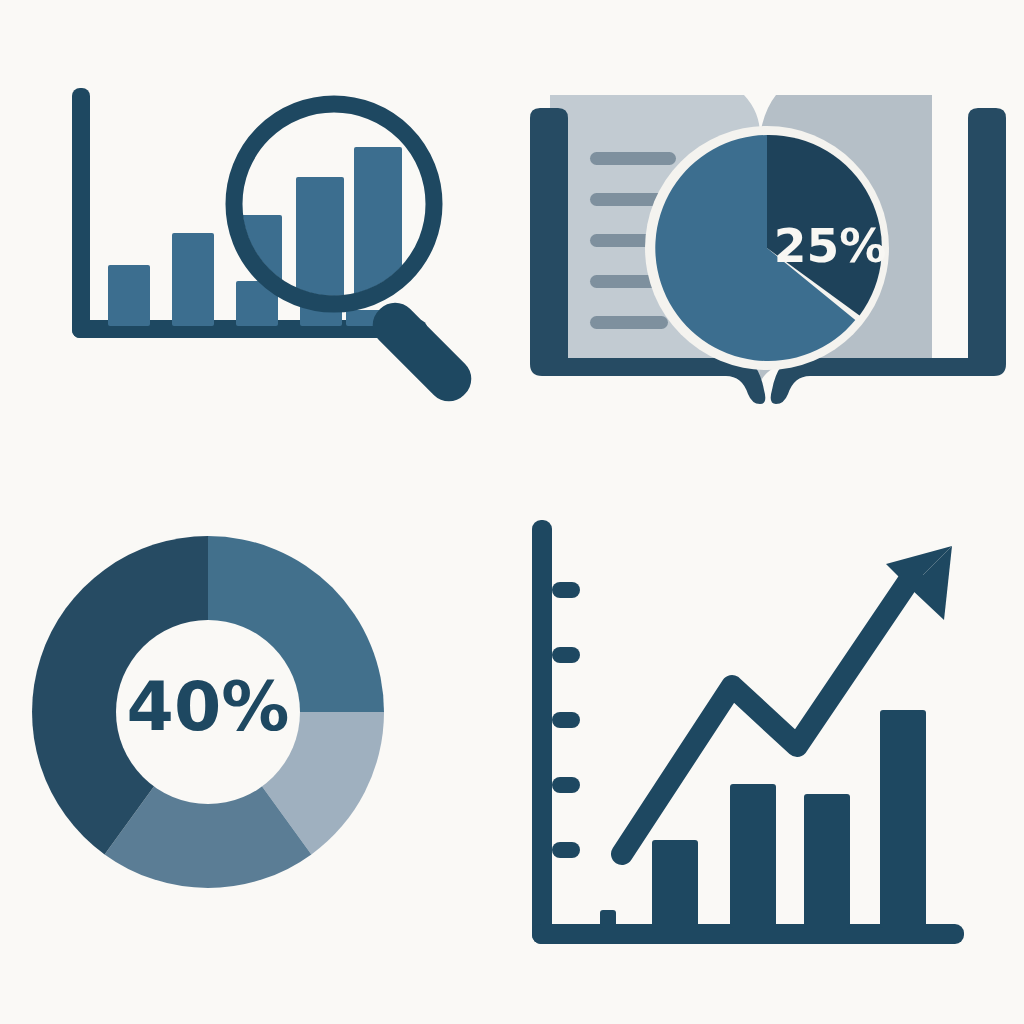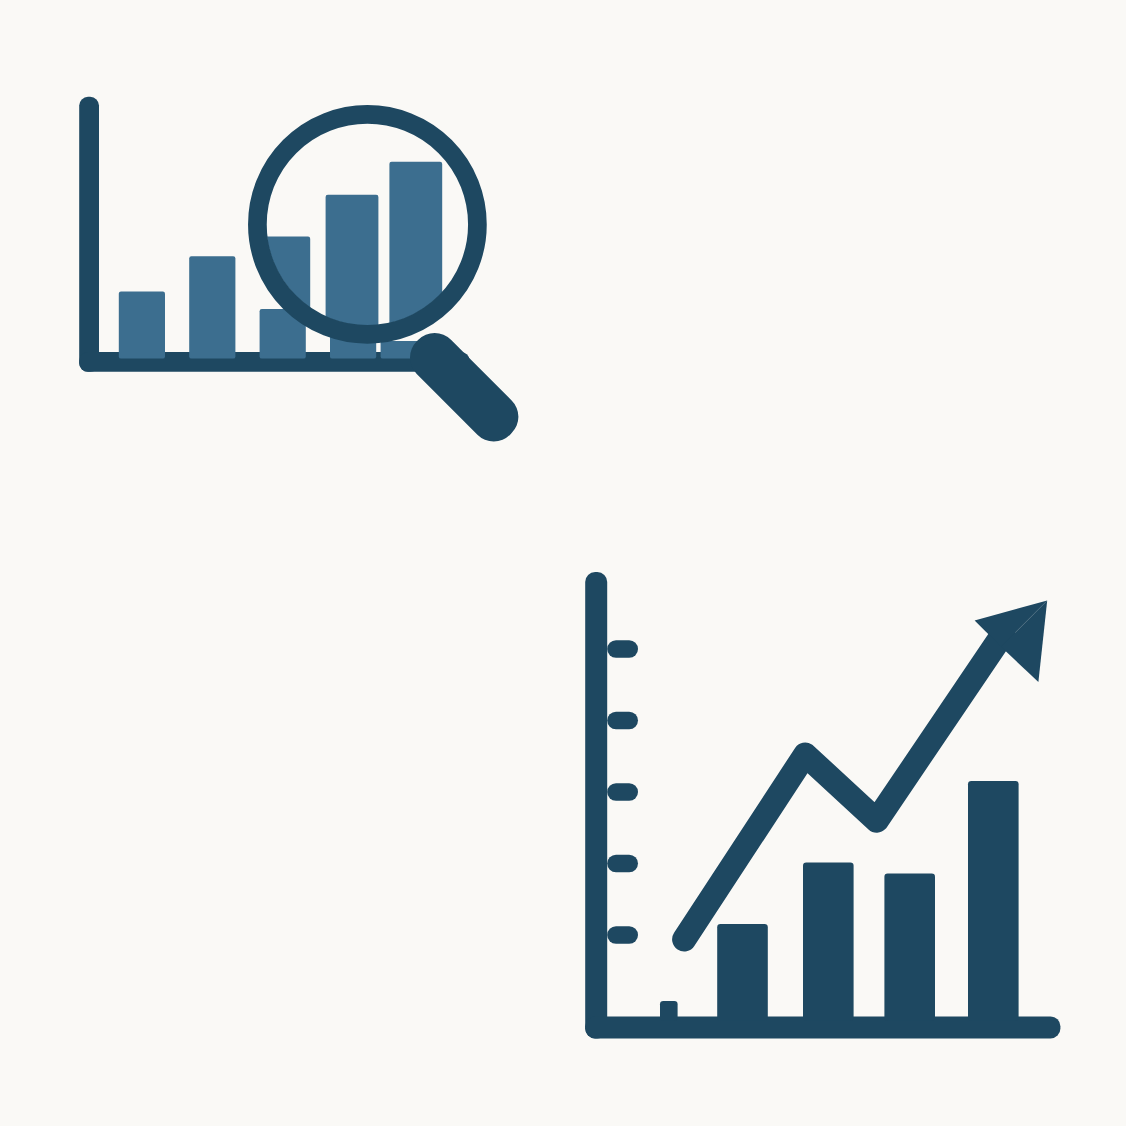--- a/index.html
+++ b/index.html
@@ -63,21 +63,73 @@
         <rect x="354" y="147" width="48" height="183" rx="2"></rect>
       </g>
 
       <g>
         <circle cx="334" cy="204" r="100" fill="none" stroke="#1e4861" stroke-width="17"></circle>
         <rect x="400" y="292" width="44" height="120" rx="21" fill="#1e4861" transform="rotate(-45 422 352)"></rect>
       </g>
     </svg>
   </div>
 
+  <div class="quad" id="q-tr">
+    <svg viewBox="0 0 512 512" xmlns="http://www.w3.org/2000/svg">
 
+      <path d="M38 95 L232 95 Q248 112 248 135 L248 382 Q238 365 222 365 L38 365 Z" fill="#c2cbd2"></path>
+
+      <path d="M420 95 L264 95 Q252 110 248 135 L248 382 Q258 365 274 365 L420 365 Z" fill="#b5bfc7"></path>
+
+      <path d="M18 118 Q18 108 28 108 L46 108 Q56 108 56 118 L56 358 L226 358
+               Q246 358 252 390 Q256 404 248 404 Q240 404 236 394
+               Q230 376 214 376 L30 376 Q18 376 18 364 Z" fill="#264b63"></path>
+      <path d="M494 118 Q494 108 484 108 L466 108 Q456 108 456 118 L456 358 L286 358
+               Q266 358 260 390 Q256 404 264 404 Q272 404 276 394
+               Q282 376 298 376 L482 376 Q494 376 494 364 Z" fill="#264b63"></path>
+
+      <g fill="#7e909e">
+        <rect x="78" y="152" width="86" height="13" rx="6.5"></rect>
+        <rect x="78" y="193" width="86" height="13" rx="6.5"></rect>
+        <rect x="78" y="234" width="86" height="13" rx="6.5"></rect>
+        <rect x="78" y="275" width="78" height="13" rx="6.5"></rect>
+        <rect x="78" y="316" width="78" height="13" rx="6.5"></rect>
+      </g>
+
+      <circle cx="255" cy="248" r="122" fill="#f4f3ef"></circle>
+
+      <g>
+
+        <path fill="#3c6e8f" d="M255 248 L343.3 320.1 A113 113 0 1 1 255 135 Z"></path>
+
+        <path fill="#1e425a" d="M255 248 L255 135 A113 113 0 0 1 347.5 315.5 Z"></path>
+      </g>
+
+      <text class="pct-label" x="318" y="262" font-size="47" fill="#f8f7f3" text-anchor="middle">25%</text>
+    </svg>
+  </div>
+
+  <div class="quad" id="q-bl">
+    <svg viewBox="0 0 512 512" xmlns="http://www.w3.org/2000/svg">
+      <g>
+
+        <path fill="#42708c" d="M208 200 L208 24 A176 176 0 0 1 384 200 Z"></path>
+
+        <path fill="#9fb0bf" d="M208 200 L384 200 A176 176 0 0 1 311.4 342.4 Z"></path>
+
+        <path fill="#5b7d95" d="M208 200 L311.4 342.4 A176 176 0 0 1 104.6 342.4 Z"></path>
+
+        <path fill="#264b63" d="M208 200 L104.6 342.4 A176 176 0 0 1 208 24 Z"></path>
+      </g>
+
+      <circle cx="208" cy="200" r="92" fill="#faf9f6"></circle>
+
+      <text class="pct-label" x="208" y="218" font-size="68" fill="#1e4861" text-anchor="middle">40%</text>
+    </svg>
+  </div>
 
   <div class="quad" id="q-br">
     <svg viewBox="0 0 512 512" xmlns="http://www.w3.org/2000/svg">
 
       <g fill="#1e4861">
         <rect x="20" y="8" width="20" height="424" rx="9"></rect>
         <rect x="20" y="412" width="432" height="20" rx="9"></rect>
       </g>
 
       <g fill="#1e4861">

